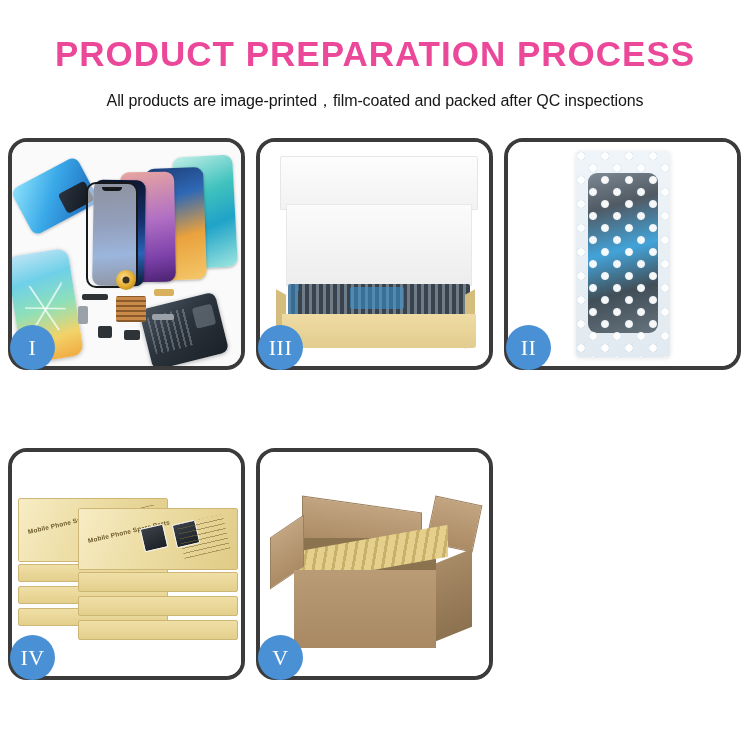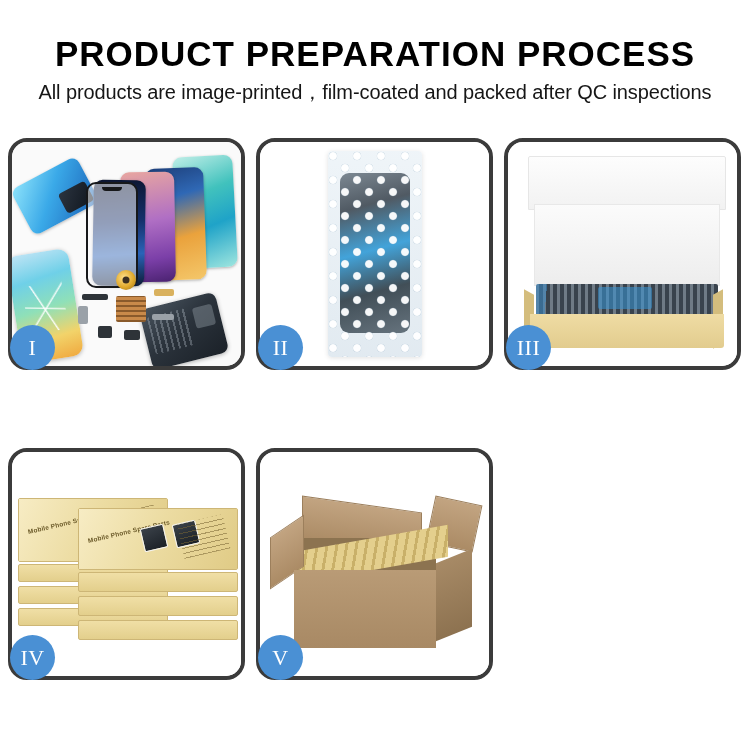--- a/index.html
+++ b/index.html
@@ -20,29 +20,29 @@
   }
 
   
   .header { padding-top: 36px; text-align: center; }
 
   .title {
     font-family: "Liberation Sans", sans-serif;
     font-size: 35px;
     font-weight: 700;
     letter-spacing: 1.0px;
-    color: #000000;
+    color: #ec4899;
     line-height: 1.05;
     white-space: nowrap;
   }
 
   .subtitle {
-    margin-top: 6px;
+    margin-top: 18px;
     font-family: "Liberation Sans", sans-serif;
-    font-size: 20px;
+    font-size: 16px;
     font-weight: 400;
     color: #161616;
     letter-spacing: -0.1px;
     white-space: nowrap;
   }
 
   
   .grid {
     position: absolute;
     top: 138px;
@@ -365,39 +365,39 @@
         <div class="part gold" style="left:142px;bottom:70px;width:20px;height:7px;"></div>
         <div class="part" style="left:86px;bottom:28px;width:14px;height:12px;"></div>
         <div class="part lt" style="left:140px;bottom:46px;width:22px;height:6px;"></div>
         <div class="part" style="left:112px;bottom:26px;width:16px;height:10px;"></div>
         <div class="part lt" style="left:66px;bottom:42px;width:10px;height:18px;"></div>
       </div>
       <div class="badge">I</div>
     </div>
 
     <div class="panel">
-      <div class="panel-inner p2">
-        <div class="bubble-pack">
-          <div class="pack-phone"></div>
-          <div class="bubbles"></div>
-        </div>
-      </div>
-      <div class="badge">II</div>
-    </div>
-
-    <div class="panel">
       <div class="panel-inner p3">
         <div class="box3-lid"></div>
         <div class="box3-inner-foam"></div>
         <div class="box3-content"></div>
         <div class="box3-lside"></div>
         <div class="box3-rside"></div>
         <div class="box3-front"></div>
       </div>
       <div class="badge">III</div>
+    </div>
+
+    <div class="panel">
+      <div class="panel-inner p2">
+        <div class="bubble-pack">
+          <div class="pack-phone"></div>
+          <div class="bubbles"></div>
+        </div>
+      </div>
+      <div class="badge">II</div>
     </div>
 
     <div class="panel">
       <div class="panel-inner p4">
         <div class="stack">
 
           <div class="rbox" style="left:0px;   top:96px;  width:150px; height:18px;"></div>
           <div class="rbox" style="left:0px;   top:118px; width:150px; height:18px;"></div>
           <div class="rbox" style="left:0px;   top:140px; width:150px; height:18px;"></div>
 

